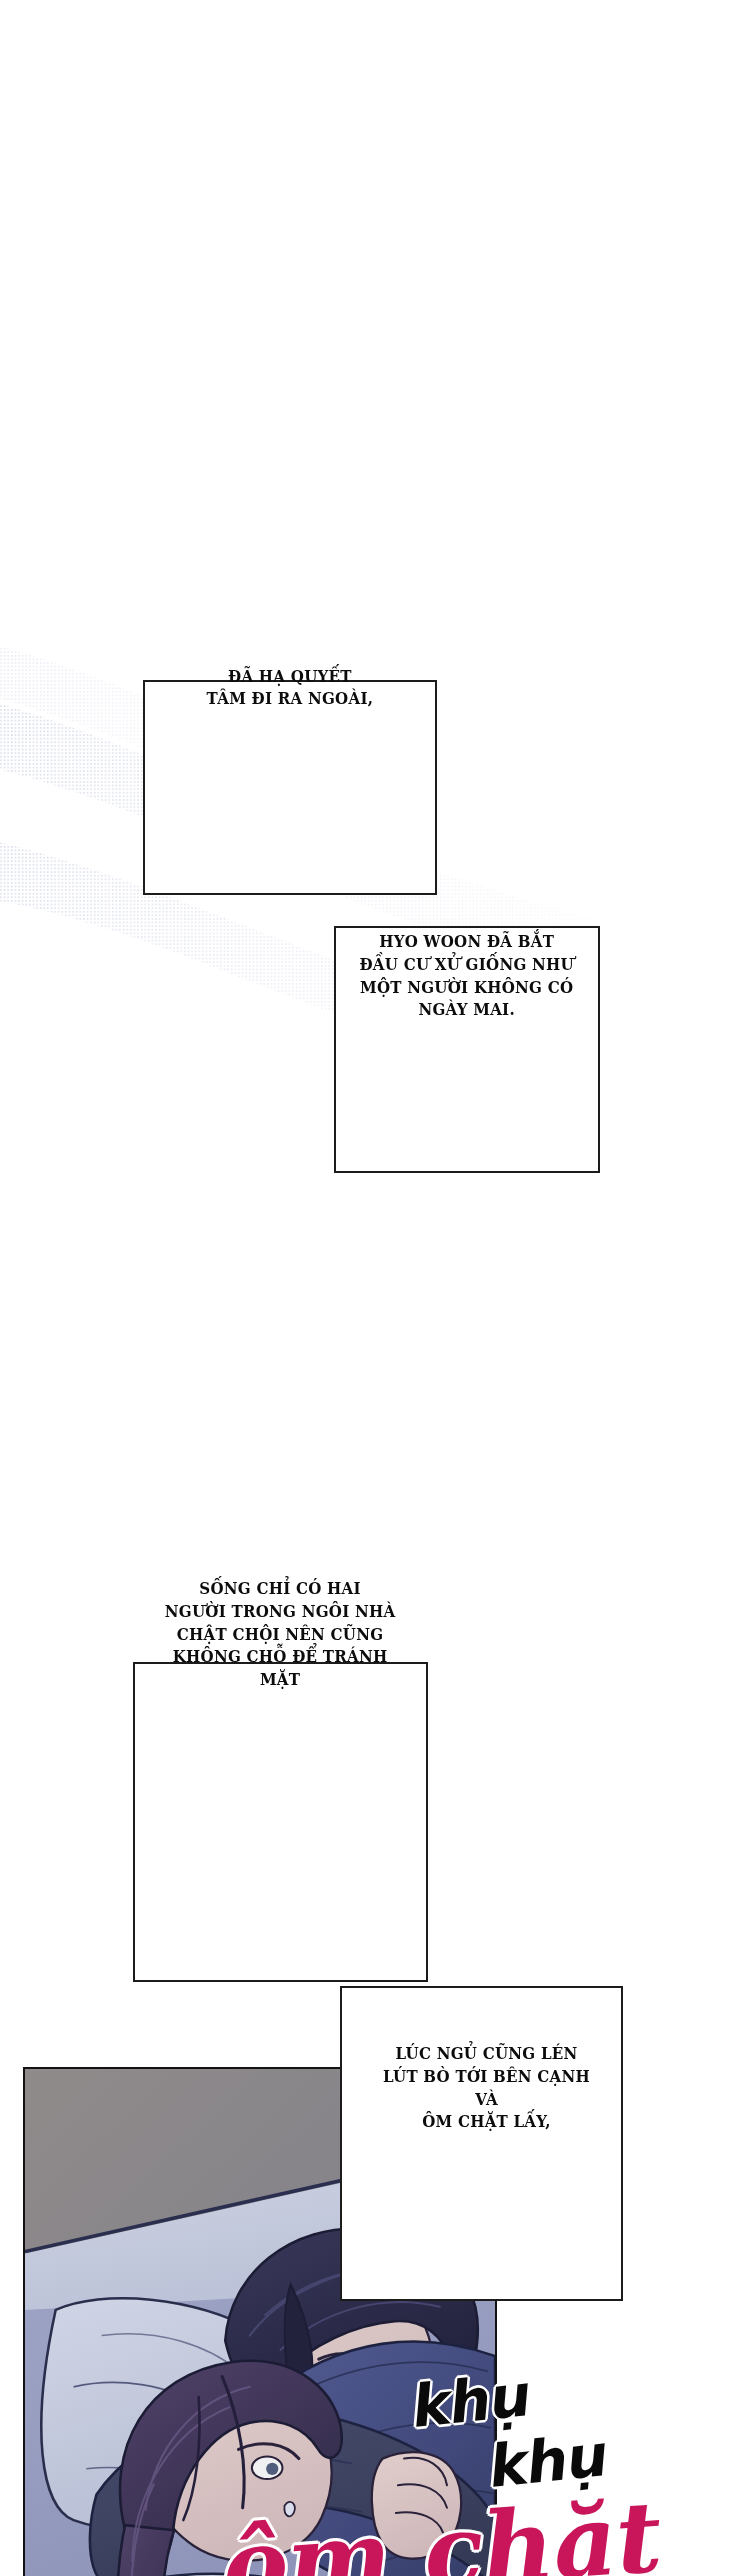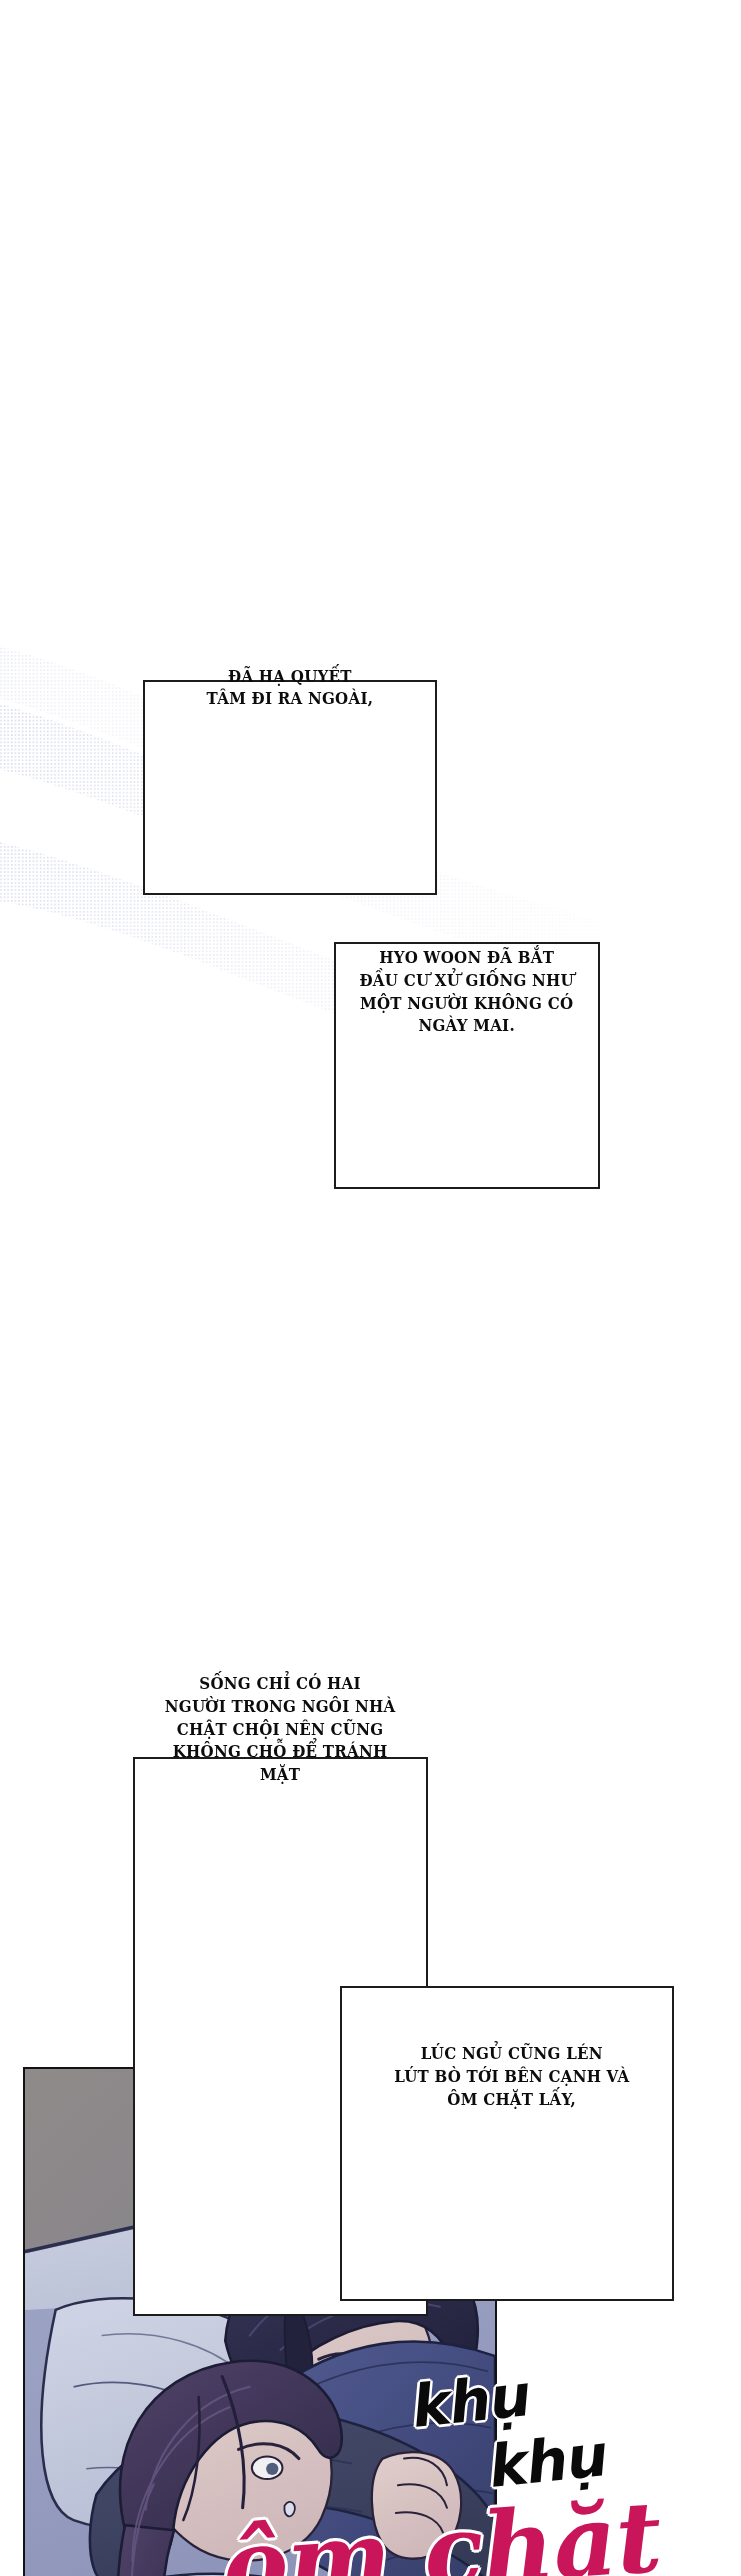--- a/index.html
+++ b/index.html
@@ -49,27 +49,27 @@
     line-height: 1.30;
     letter-spacing: 0.3px;
     white-space: pre-line;
     transform: scaleX(0.86);
     transform-origin: center center;
   }
 
   #box1 { left: 143px; top: 680px; width: 294px;  height: 215px; }
   #box1 .narr-text { font-size: 17.5px; margin-top: -17.5px; }
 
-  #box2 { left: 334px; top: 926px; width: 266px;  height: 247px; margin-top: 16px; }
+  #box2 { left: 334px; top: 926px; width: 266px;  height: 247px; }
   #box2 .narr-text { font-size: 17.5px; margin-top: 2.1px; }
 
-  #box3 { left: 133px; top: 1757px; width: 295px;  height: 559px; }
+  #box3 { left: 133px; top: 1662px; width: 295px;  height: 320px; }
   #box3 .narr-text { font-size: 17.5px; margin-top: -87px; }
 
-  #box4 { left: 340px; top: 1986px; width: 334px;  height: 315px; padding-left: 10px; }
+  #box4 { left: 340px; top: 1986px; width: 283px;  height: 315px; padding-left: 10px; }
   #box4 .narr-text { font-size: 17.5px; margin-top: 54px; }
 
   
   #art-panel {
     position: absolute;
     left: 23px;
     top: 2067px;
     width: 474px;
     height: 736px;
     border: 2.6px solid #121212;

